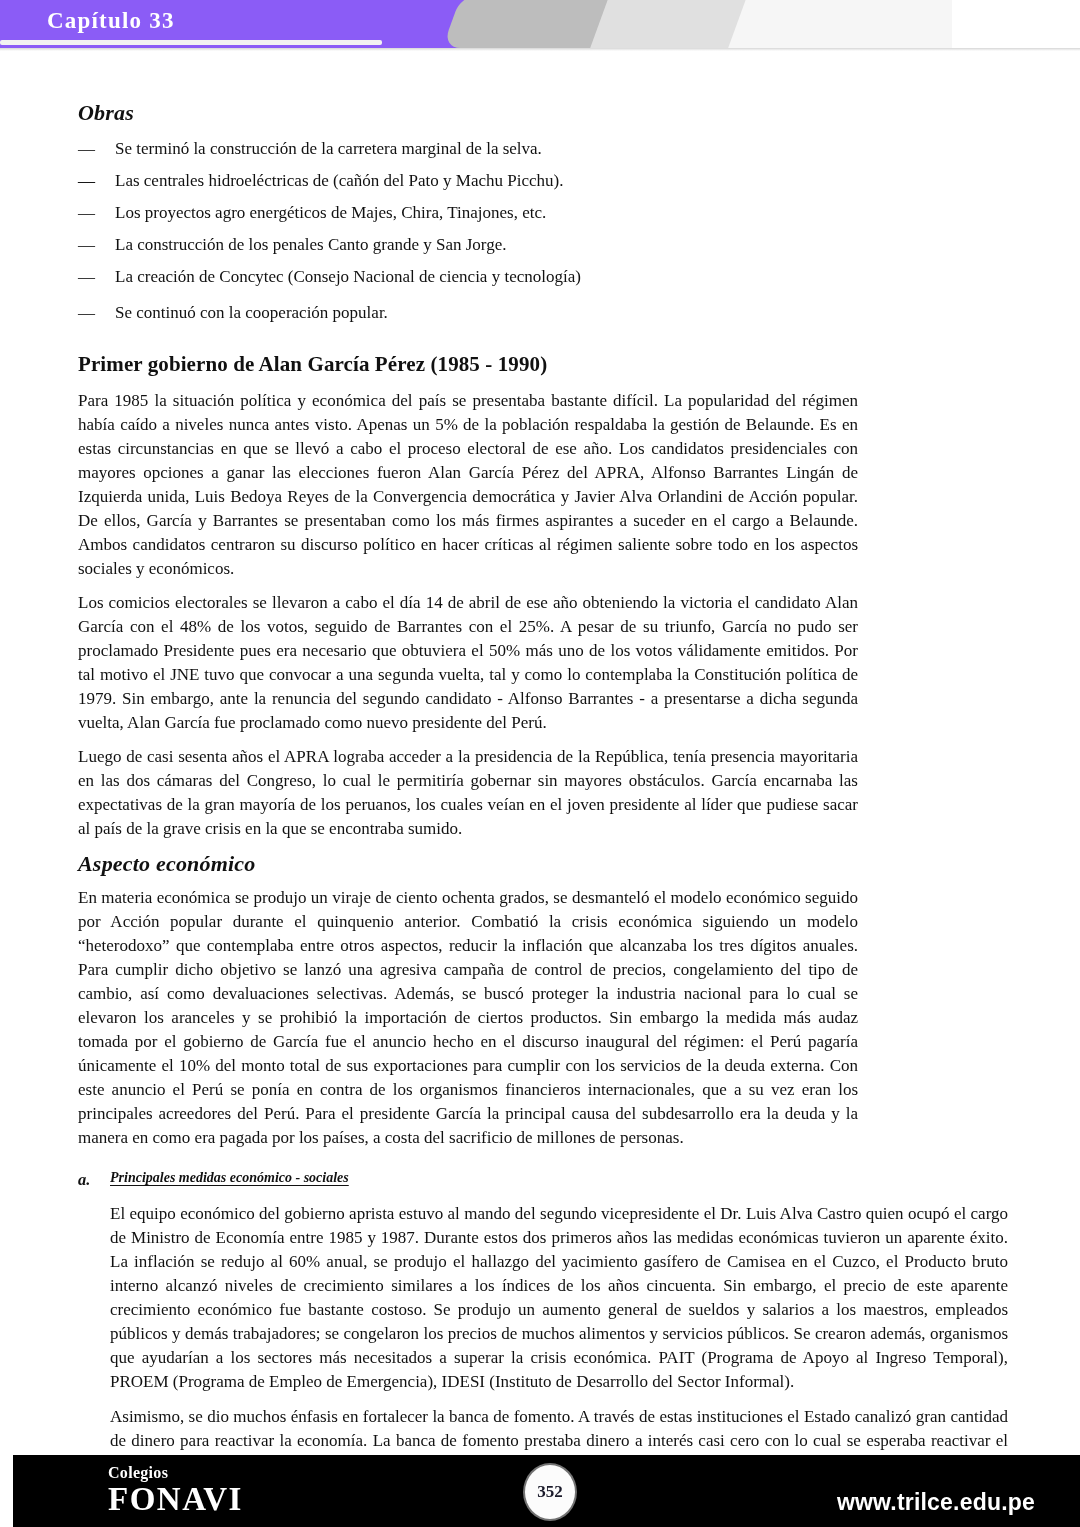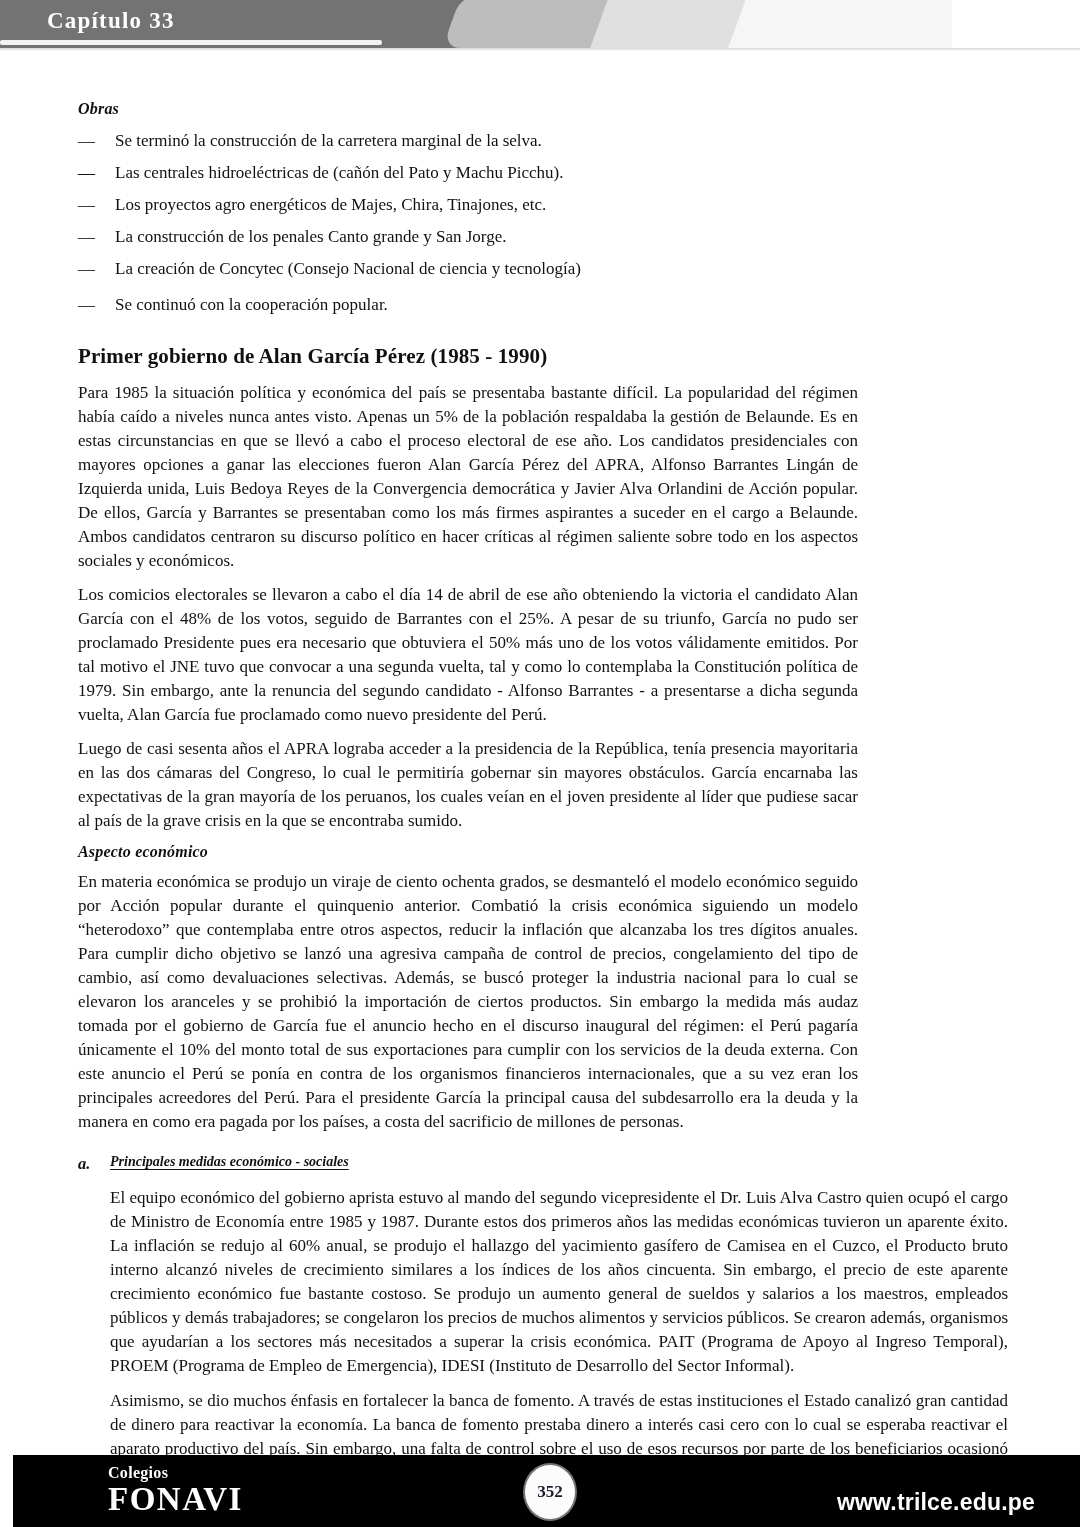--- a/index.html
+++ b/index.html
@@ -15,21 +15,21 @@
     color: #111111;
     overflow: hidden;
     position: relative;
   }
 
   
   .page-header {
     position: relative;
     width: 952px;
     height: 48px;
-    background: #737373;
+    background: #8b5cf6;
     overflow: hidden;
   }
   .header-band {
     position: absolute;
     top: -6px;
     height: 54px;
     transform: skewX(-20deg);
   }
   .band-a {
     left: 452px;
@@ -79,21 +79,21 @@
   }
 
   
   .content {
     padding: 52px 72px 0 78px;
     width: 930px;
     box-sizing: border-box;
   }
 
   h3.sub-head {
-    font-size: 16px;
+    font-size: 22px;
     font-weight: bold;
     font-style: italic;
     margin: 0 0 9px 0;
     letter-spacing: 0.2px;
   }
 
   h2.main-head {
     font-size: 21px;
     font-weight: bold;
     margin: 26px 0 12px 0;

